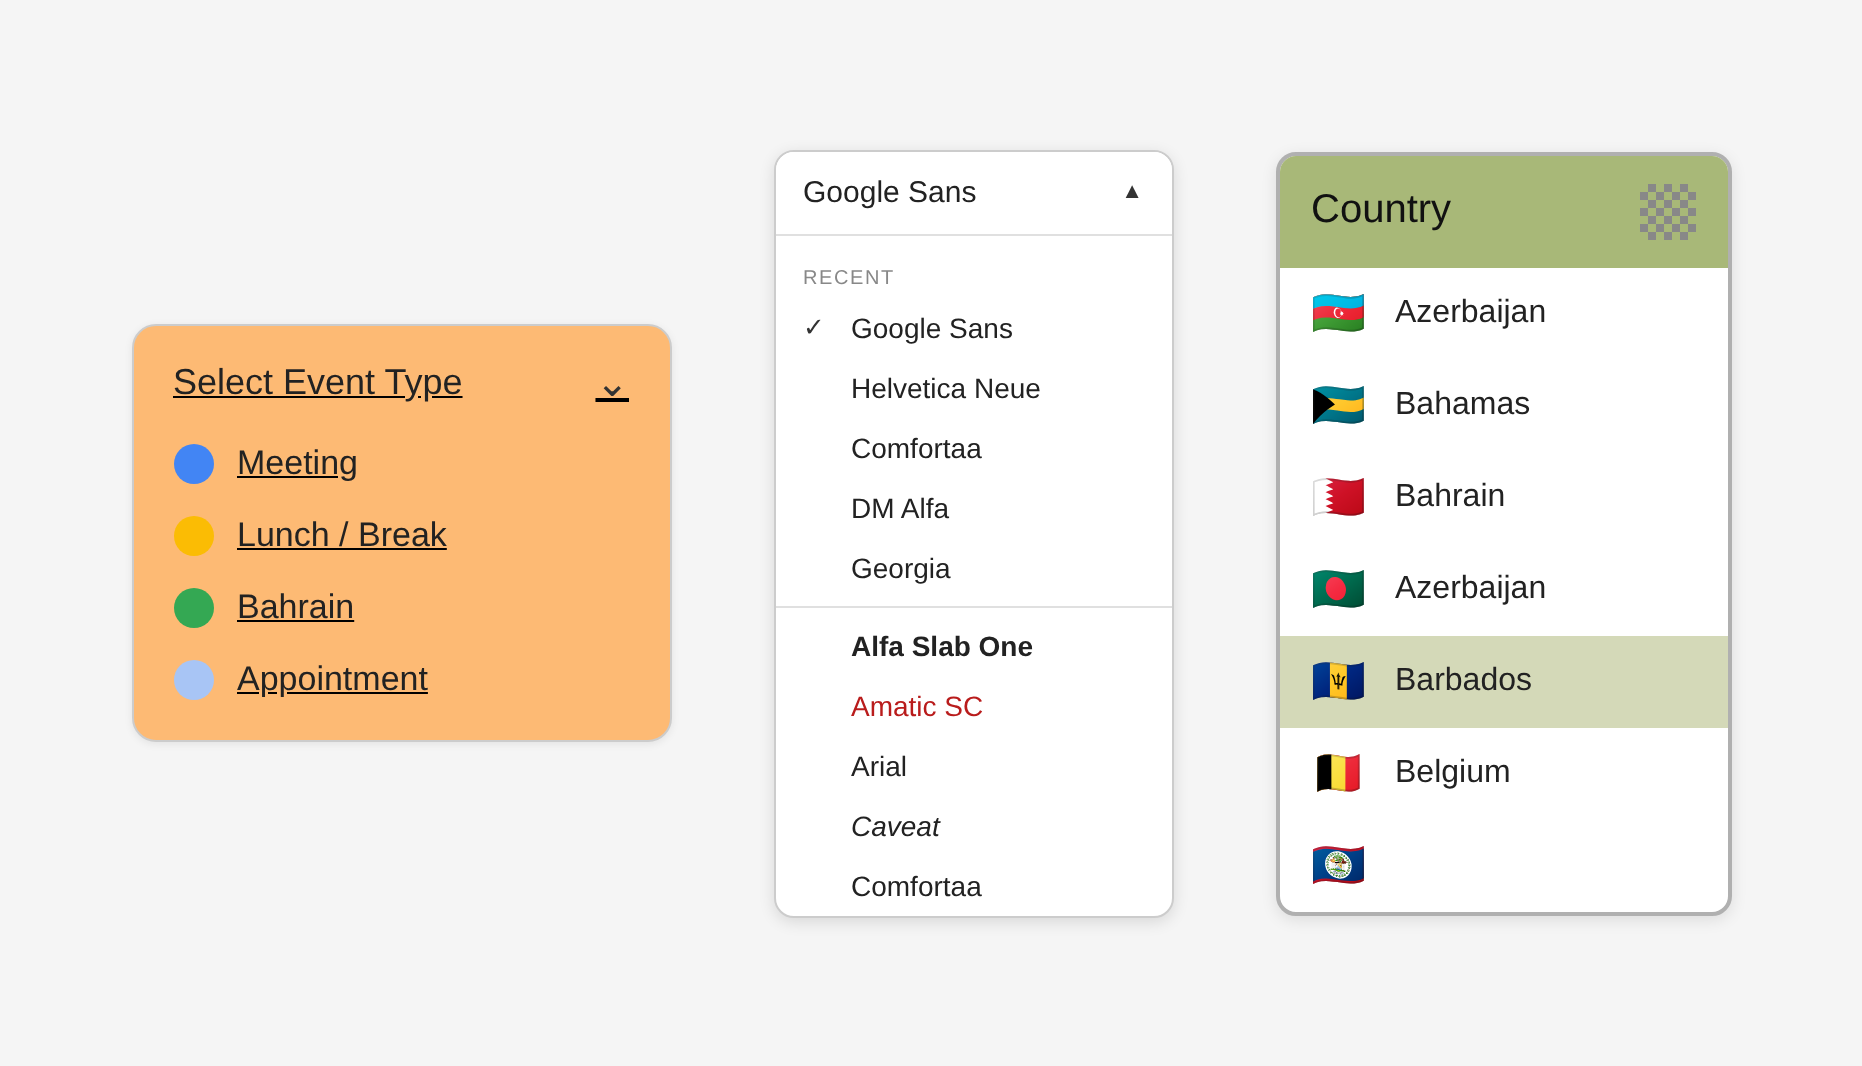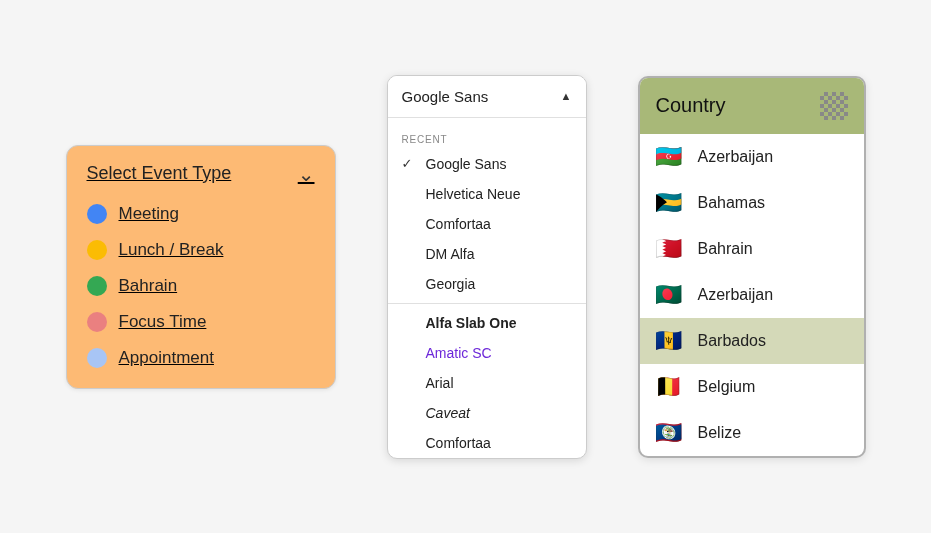--- a/index.html
+++ b/index.html
@@ -112,21 +112,21 @@
       color: #333;
       min-width: 16px;
     }
     .font-item-name { flex: 1; }
     .font-divider {
       border: none;
       border-top: 1px solid #e0e0e0;
       margin: 4px 0;
     }
     .font-item.bold-font .font-item-name { font-weight: 700; }
-    .font-item.light-font .font-item-name { color: #6d28d9; }
+    .font-item.light-font .font-item-name { color: #b91c1c; }
     .font-item.italic-font .font-item-name { font-style: italic; }
     
     .font-list::-webkit-scrollbar { width: 6px; }
     .font-list::-webkit-scrollbar-thumb { background: #ccc; border-radius: 3px; }
 
     
     .country-panel {
       background: #fff;
       border: 2px solid #b0b0b0;
       border-radius: 10px;
@@ -200,24 +200,20 @@
     </li>
       <li class="event-item">
       <span class="event-dot" style="background:#FBBC04;"></span>
       <span>Lunch / Break</span>
     </li>
       <li class="event-item">
       <span class="event-dot" style="background:#34A853;"></span>
       <span>Bahrain</span>
     </li>
       <li class="event-item">
-      <span class="event-dot" style="background:#EA8080;"></span>
-      <span>Focus Time</span>
-    </li>
-      <li class="event-item">
       <span class="event-dot" style="background:#A8C5F5;"></span>
       <span>Appointment</span>
     </li>
     </ul>
 </div>
 
 <div class="font-panel">
   <div class="font-header">
     <span class="font-header-label">Google Sans</span>
     <span class="font-triangle">▲</span>
@@ -295,16 +291,15 @@
       <li class="country-item selected-country">
       <span class="country-flag">🇧🇧</span>
       <span class="country-name">Barbados</span>
     </li>
       <li class="country-item">
       <span class="country-flag">🇧🇪</span>
       <span class="country-name">Belgium</span>
     </li>
       <li class="country-item">
       <span class="country-flag">🇧🇿</span>
-      <span class="country-name">Belize</span>
     </li>
     </ul>
 </div>
 
 </body></html>

